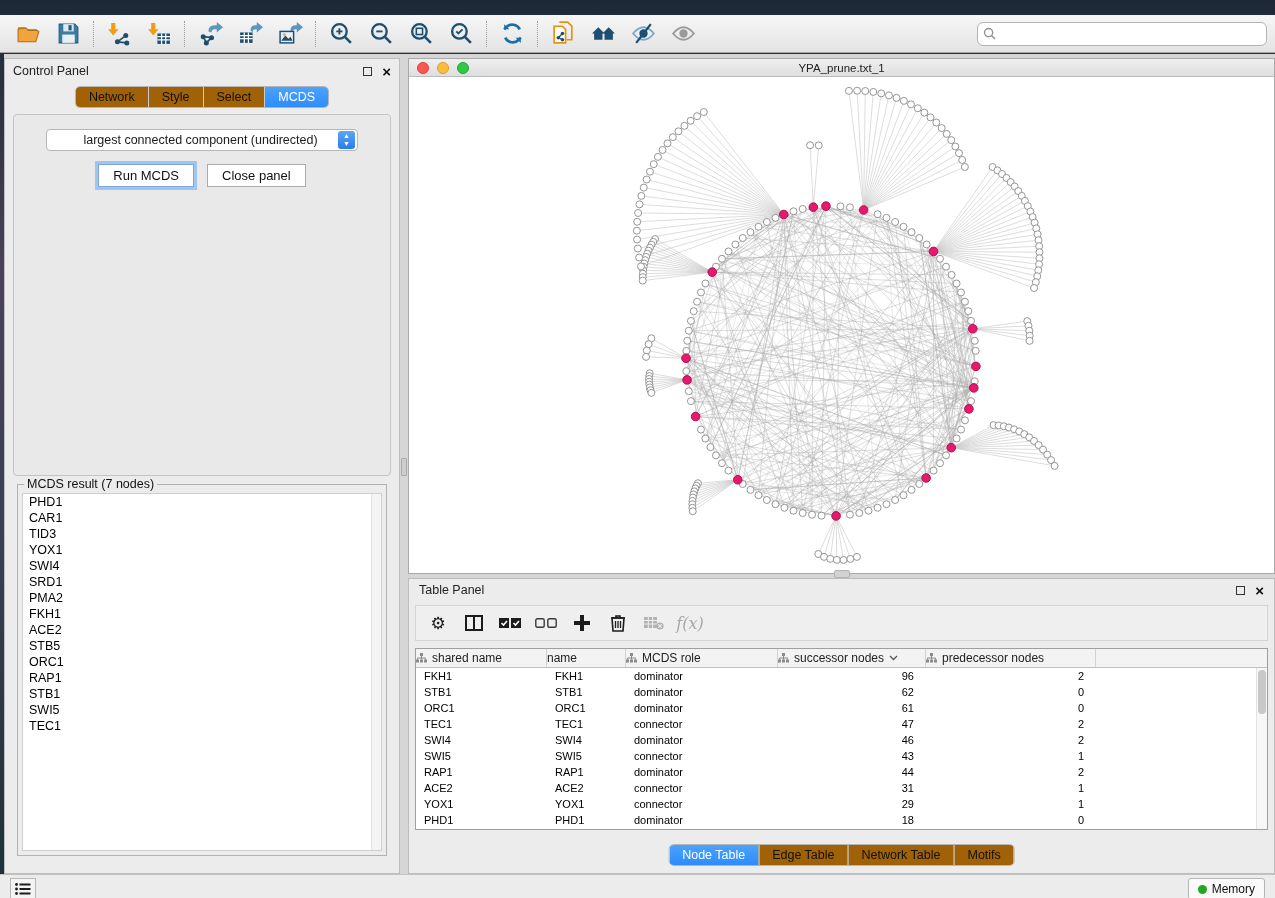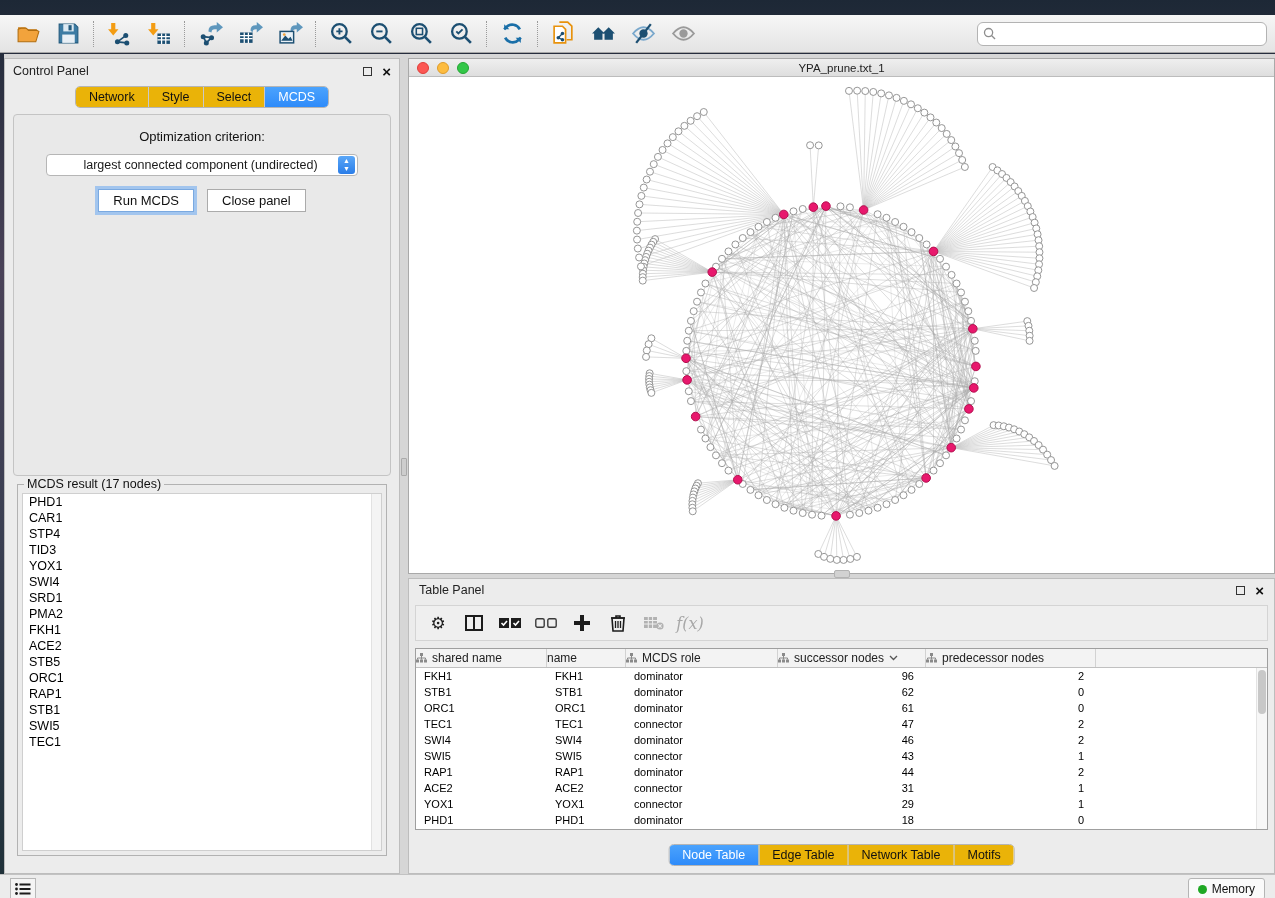--- a/index.html
+++ b/index.html
@@ -32,21 +32,21 @@
   .control-panel { position:absolute; left:0; top:4px; bottom:0; width:396px;
     background:#ececec; border:1px solid #bdbdbd; display:flex; flex-direction:column; }
   .panel-header { height:24px; display:flex; align-items:center; padding:0 8px; }
   .panel-title { font-size:12.5px; color:#222; }
   .panel-btns { margin-left:auto; display:flex; align-items:center; gap:10px; }
   .float-box { width:9px; height:9px; border:1.6px solid #333; display:inline-block; cursor:pointer; }
   .close-x { font-size:15px; font-weight:bold; color:#111; line-height:9px; cursor:pointer; }
 
   .seg-row { display:flex; justify-content:center; padding:3px 0 6px; }
   .seg-group { display:flex; border:1px solid #b5b5b5; border-radius:5px; overflow:hidden; background:#fff; }
-  .seg { border:none; background:#eab308; padding:3px 13px; font-size:12.5px; cursor:pointer;
+  .seg { border:none; background:#a16207; padding:3px 13px; font-size:12.5px; cursor:pointer;
     border-left:1px solid #c9c9c9; font-family:"Liberation Sans",sans-serif; color:#111; }
   .seg:first-child { border-left:none; }
   .seg.active { background:linear-gradient(#4ba3fd,#2e8bfa); color:#fff; }
 
   .options-panel { margin:0 8px; height:362px; border:1px solid #c4c4c4; border-radius:4px;
     background:#e9e9e9; text-align:center; padding-top:14px; }
   .opt-label { font-size:13px; color:#111; margin-bottom:10px; }
   .combo { margin:0 auto; width:312px; height:22px; border:1px solid #b6b6b6; border-radius:4px;
     background:#fff; display:flex; align-items:center; cursor:pointer; position:relative; }
   .combo-value { flex:1; font-size:12.5px; text-align:center; padding-left:16px; }
@@ -280,40 +280,38 @@
       </div>
       <div class="seg-row">
         <div class="seg-group">
             <button class="seg">Network</button>
             <button class="seg">Style</button>
             <button class="seg">Select</button>
             <button class="seg active">MCDS</button>
           </div>
       </div>
       <div class="options-panel">
-        <div class="opt-label">Optimization criterion:</div>
         <div class="combo">
           <span class="combo-value">largest connected component (undirected)</span>
           <span class="combo-spin">
               <span>▲</span>
               <span>▼</span>
             </span>
         </div>
         <div class="btn-row">
           <button class="push-btn focused">Run MCDS</button>
           <button class="push-btn">Close panel</button>
         </div>
       </div>
       <div class="mcds-fieldset">
-        <span class="mcds-legend">MCDS result (17 nodes)</span>
+        <span class="mcds-legend">MCDS result (7 nodes)</span>
         <div class="mcds-list">
           <div>
               <div class="mcds-item">PHD1</div>
               <div class="mcds-item">CAR1</div>
-              <div class="mcds-item">STP4</div>
               <div class="mcds-item">TID3</div>
               <div class="mcds-item">YOX1</div>
               <div class="mcds-item">SWI4</div>
               <div class="mcds-item">SRD1</div>
               <div class="mcds-item">PMA2</div>
               <div class="mcds-item">FKH1</div>
               <div class="mcds-item">ACE2</div>
               <div class="mcds-item">STB5</div>
               <div class="mcds-item">ORC1</div>
               <div class="mcds-item">RAP1</div>

